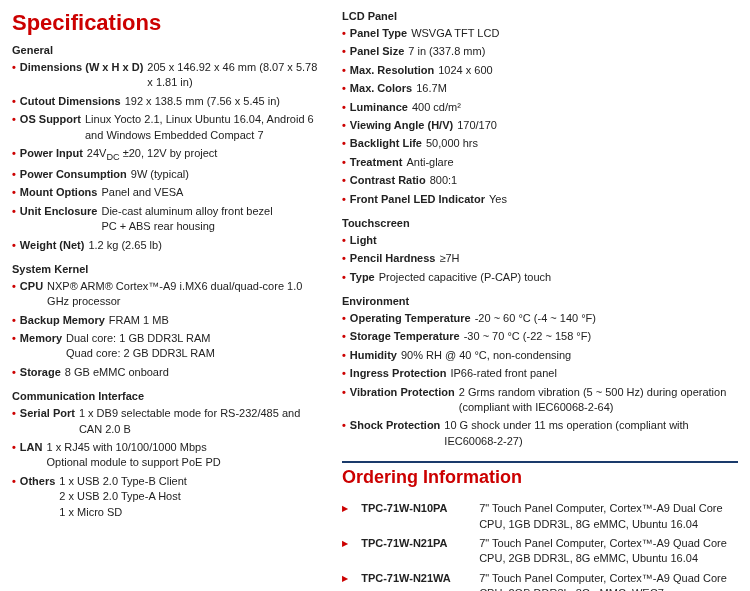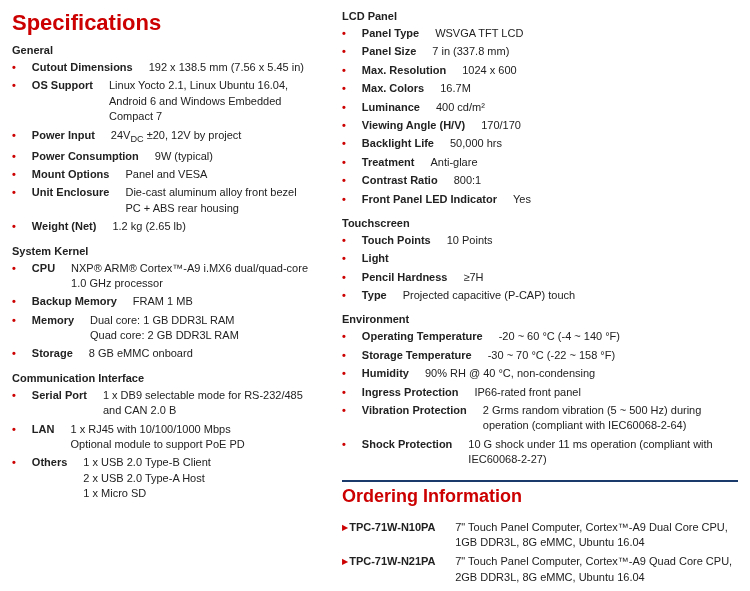--- a/index.html
+++ b/index.html
@@ -37,21 +37,21 @@
     }
     h2.section-title:first-of-type {
       margin-top: 0;
     }
     ul.spec-list {
       list-style: none;
       padding: 0;
     }
     ul.spec-list li {
       display: flex;
-      gap: 16px;
+      gap: 4px;
       margin-bottom: 3px;
       line-height: 1.4;
     }
     ul.spec-list li::before {
       content: "•";
       color: #c00;
       font-weight: bold;
       flex-shrink: 0;
       margin-top: 0;
     }
@@ -73,21 +73,21 @@
       font-size: 18px;
       font-weight: bold;
       color: #c00;
       margin-bottom: 13px;
     }
     .order-list {
       list-style: none;
     }
     .order-list li {
       display: flex;
-      gap: 1px;
+      gap: 13px;
       margin-bottom: 4px;
       line-height: 1.4;
     }
     .order-list li::before {
       content: "▶";
       color: #c00;
       font-size: 8px;
       margin-top: 2px;
       flex-shrink: 0;
     }
@@ -102,20 +102,24 @@
 <body>
 
 <div class="main-content">
 
   <div class="left-col">
     <h1 class="page-title">Specifications</h1>
 
     <h2 class="section-title">General</h2>
     <ul class="spec-list">
       <li>
+        <span class="spec-label">Dimensions (W x H x D)</span>
+        <span class="spec-value">205 x 146.92 x 46 mm (8.07 x 5.78 x 1.81 in)</span>
+      </li>
+      <li>
         <span class="spec-label">Cutout Dimensions</span>
         <span class="spec-value">192 x 138.5 mm (7.56 x 5.45 in)</span>
       </li>
       <li>
         <span class="spec-label">OS Support</span>
         <span class="spec-value">Linux Yocto 2.1, Linux Ubuntu 16.04, Android 6 and Windows Embedded Compact 7</span>
       </li>
       <li>
         <span class="spec-label">Power Input</span>
         <span class="spec-value">24V<sub>DC</sub> ±20, 12V by project</span>
@@ -216,24 +220,20 @@
         <span class="spec-value">800:1</span>
       </li>
       <li>
         <span class="spec-label">Front Panel LED Indicator</span>
         <span class="spec-value">Yes</span>
       </li>
     </ul>
 
     <h2 class="section-title">Touchscreen</h2>
     <ul class="spec-list">
-      <li>
-        <span class="spec-label">Touch Points</span>
-        <span class="spec-value">10 Points</span>
-      </li>
       <li>
         <span class="spec-label">Light</span>
       </li>
       <li>
         <span class="spec-label">Pencil Hardness</span>
         <span class="spec-value">≥7H</span>
       </li>
       <li>
         <span class="spec-label">Type</span>
         <span class="spec-value">Projected capacitive (P-CAP) touch</span>

